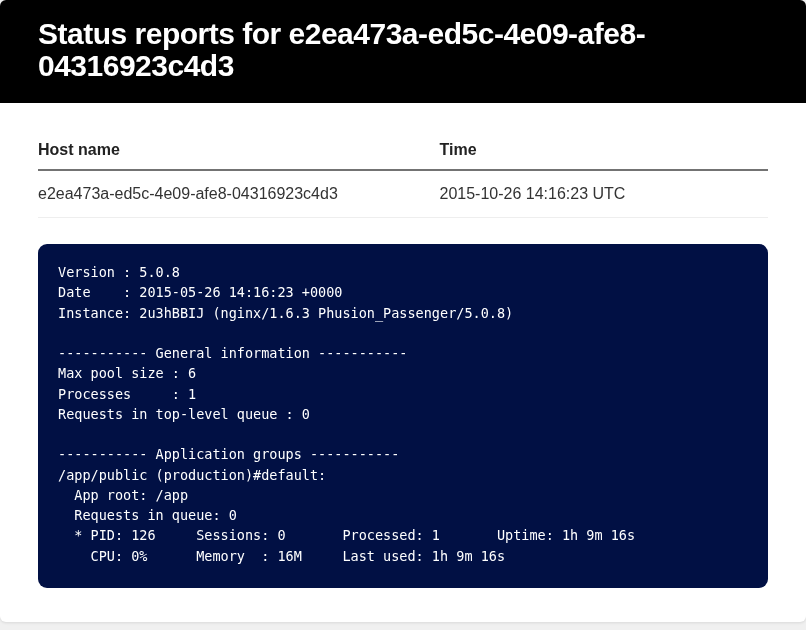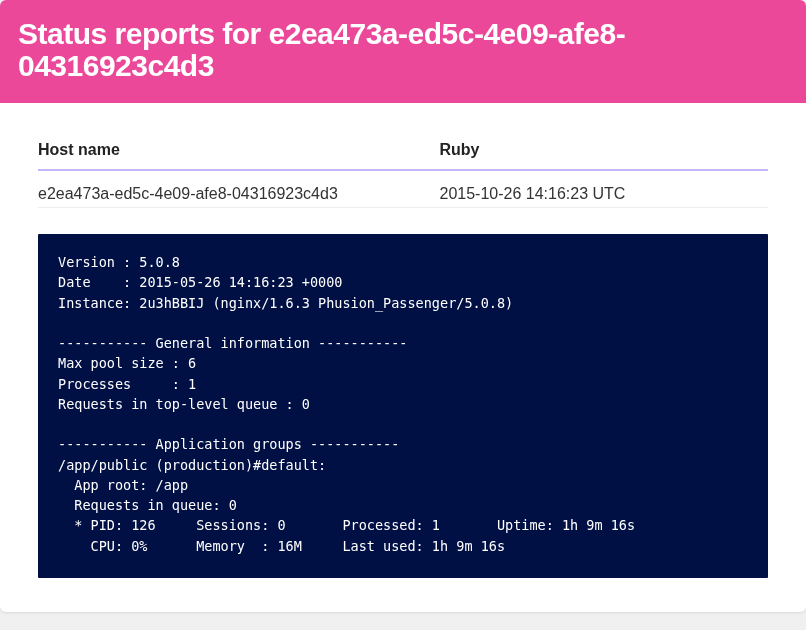--- a/index.html
+++ b/index.html
@@ -16,23 +16,23 @@
     }
     .card {
       background: #fff;
       border-radius: 6px;
       margin: 0;
       width: 806px;
       overflow: hidden;
       box-shadow: 0 1px 3px rgba(0,0,0,0.1);
     }
     .header {
-      background: #ec4899;
+      background: #000000;
       color: #fff;
-      padding: 18px 38px 16px 18px;
+      padding: 18px 38px 16px 38px;
     }
     .header h1 {
       font-size: 30px;
       font-weight: 700;
       line-height: 1.05;
       letter-spacing: -0.5px;
       margin-bottom: 6px;
     }
     .back-link {
       color: #fff;
@@ -47,56 +47,56 @@
       width: 100%;
       border-collapse: collapse;
       margin-bottom: 26px;
     }
     th {
       text-align: left;
       font-size: 16px;
       font-weight: 700;
       color: #222;
       padding: 8px 0 10px 0;
-      border-bottom: 2px solid #c4b5fd;
+      border-bottom: 2px solid #737373;
     }
     td {
       font-size: 16px;
       color: #333;
-      padding: 14px 0 4px 0;
+      padding: 14px 0 14px 0;
       border-bottom: 1px solid #eee;
     }
     th:first-child, td:first-child {
       width: 55%;
     }
     .terminal {
       background: #011044;
       color: #fff;
       font-family: "Menlo", "Monaco", "Consolas", monospace;
       font-size: 13.5px;
       line-height: 1.5;
       padding: 18px 20px 22px 20px;
-      border-radius: 1px;
+      border-radius: 9px;
       white-space: pre;
       overflow-x: auto;
     }
   </style>
 </head>
 <body>
 
 <div class="card">
   <div class="header">
     <h1>Status reports for e2ea473a-ed5c-4e09-afe8-04316923c4d3</h1>
   </div>
   <div class="content">
     <table>
       <thead>
         <tr>
           <th>Host name</th>
-          <th>Ruby</th>
+          <th>Time</th>
         </tr>
       </thead>
       <tbody>
         <tr>
           <td>e2ea473a-ed5c-4e09-afe8-04316923c4d3</td>
           <td>2015-10-26 14:16:23 UTC</td>
         </tr>
       </tbody>
     </table>
     <div class="terminal">Version : 5.0.8

